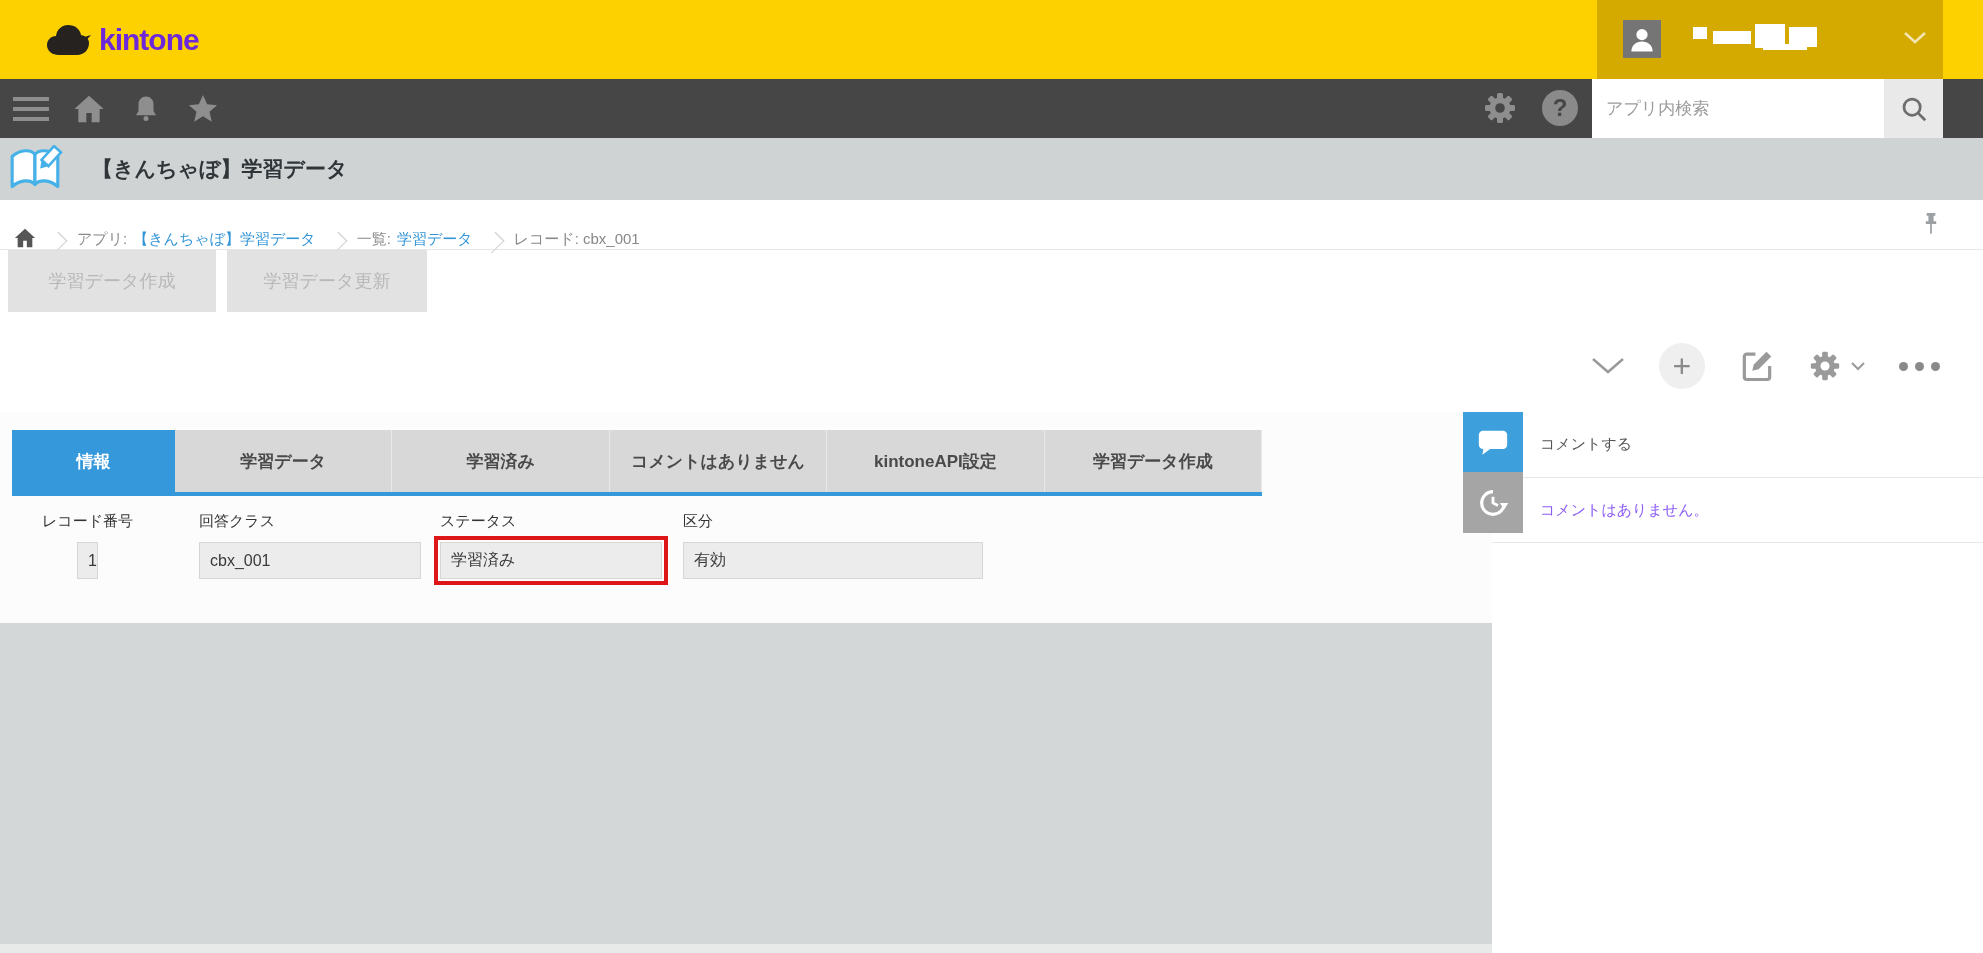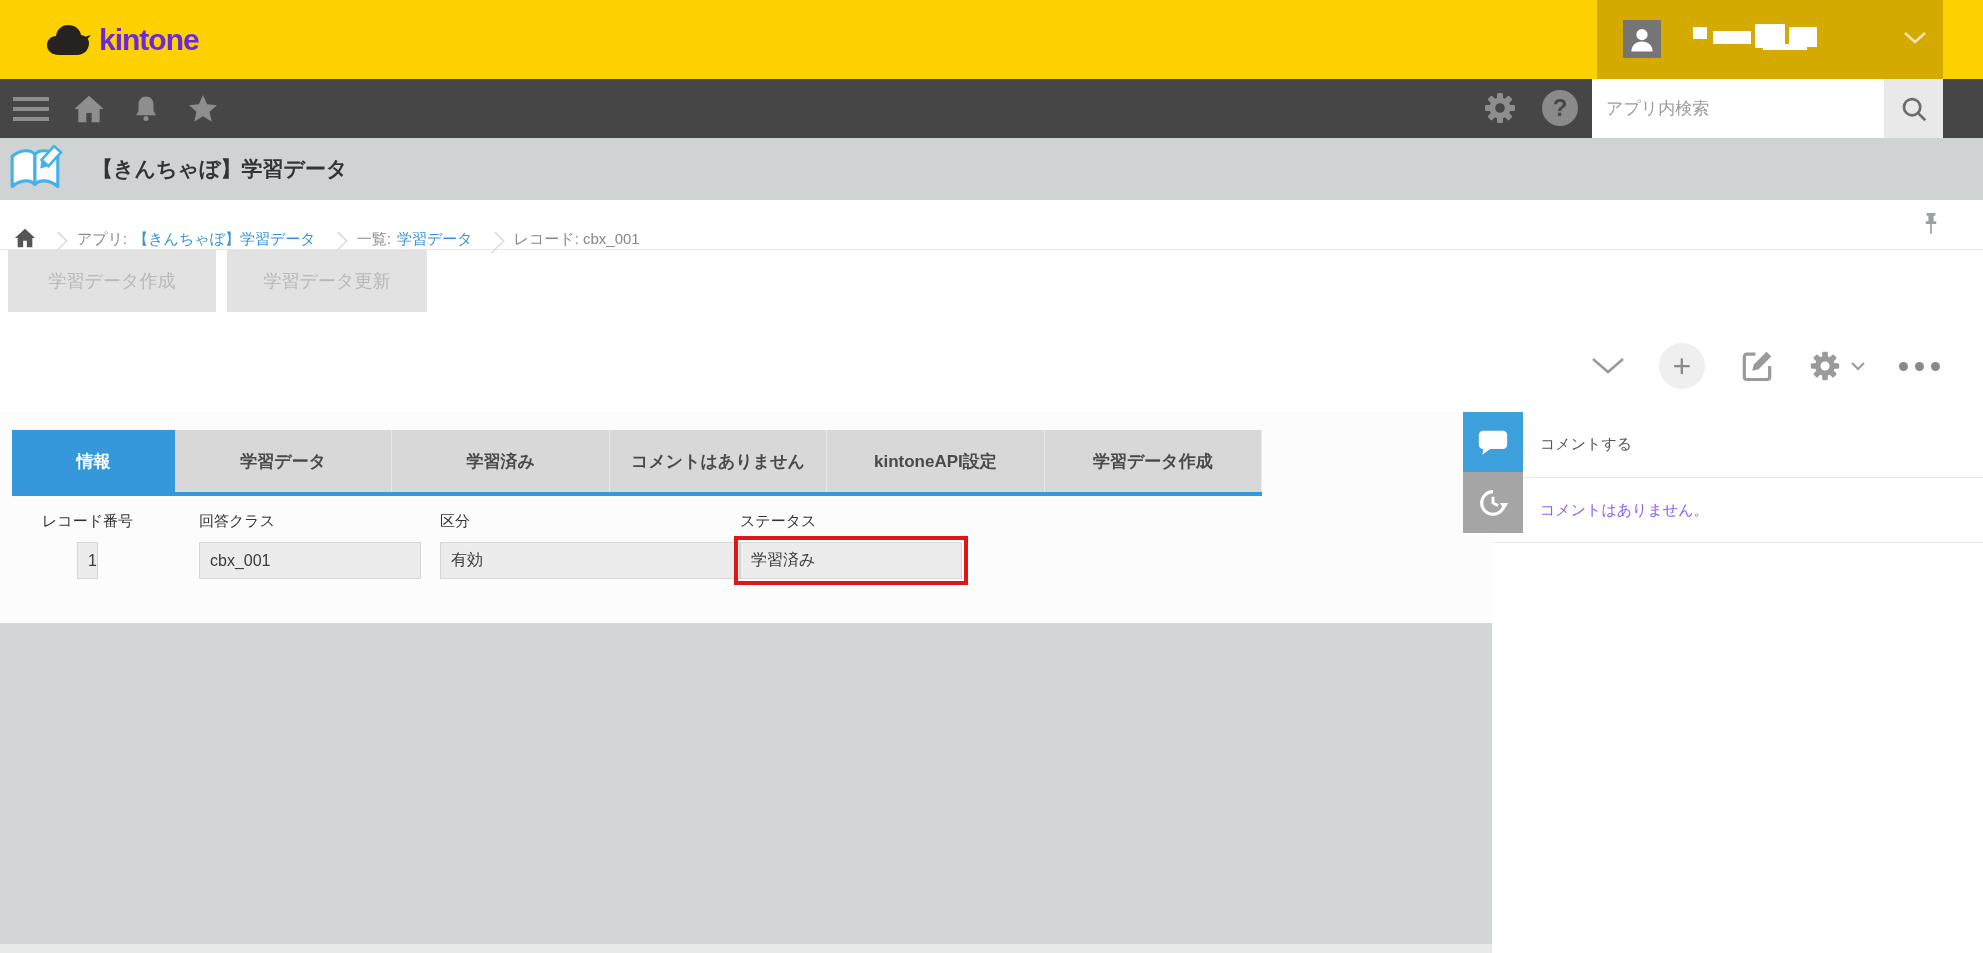--- a/index.html
+++ b/index.html
@@ -245,27 +245,27 @@
 
   <div class="field-row">
     <div class="field" style="width:129px; margin-right:21px;align-items:center;">
       <span class="field-label">レコード番号</span>
       <div class="field-box">1</div>
     </div>
     <div class="field" style="width:222px; margin-right:19px;margin-left:26px;">
       <span class="field-label">回答クラス</span>
       <div class="field-box">cbx_001</div>
     </div>
+    <div class="field" style="width:222px; margin-right:21px;">
+      <span class="field-label">ステータス</span>
+      <div class="field-box highlight">学習済み</div>
+    </div>
     <div class="field" style="width:300px;">
       <span class="field-label">区分</span>
       <div class="field-box">有効</div>
-    </div>
-    <div class="field" style="width:222px; margin-right:21px;">
-      <span class="field-label">ステータス</span>
-      <div class="field-box highlight">学習済み</div>
     </div>
   </div>
 
   <div class="comment-panel">
     <div class="comment-row1">コメントする</div>
     <div class="comment-row2">コメントはありません。</div>
   </div>
   <div class="side-tabs">
     <div class="side-tab comments">
       <svg width="34" height="34" viewBox="0 0 24 24" fill="#ffffff">

